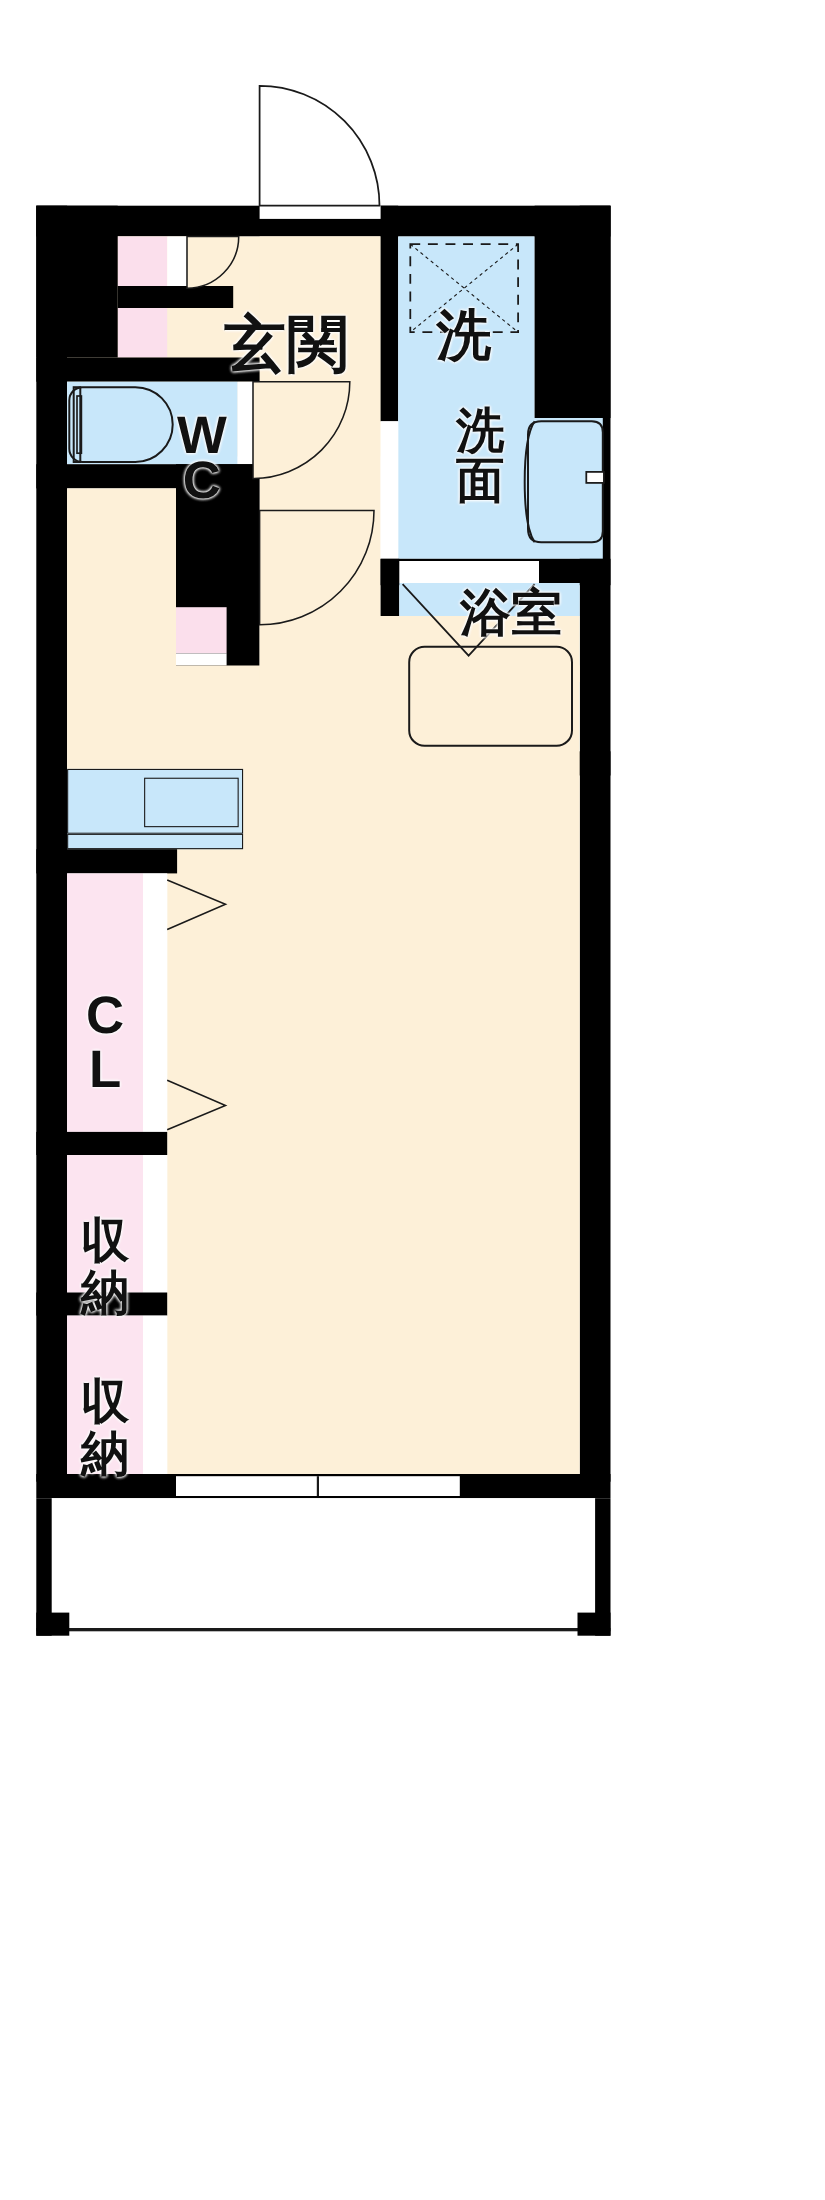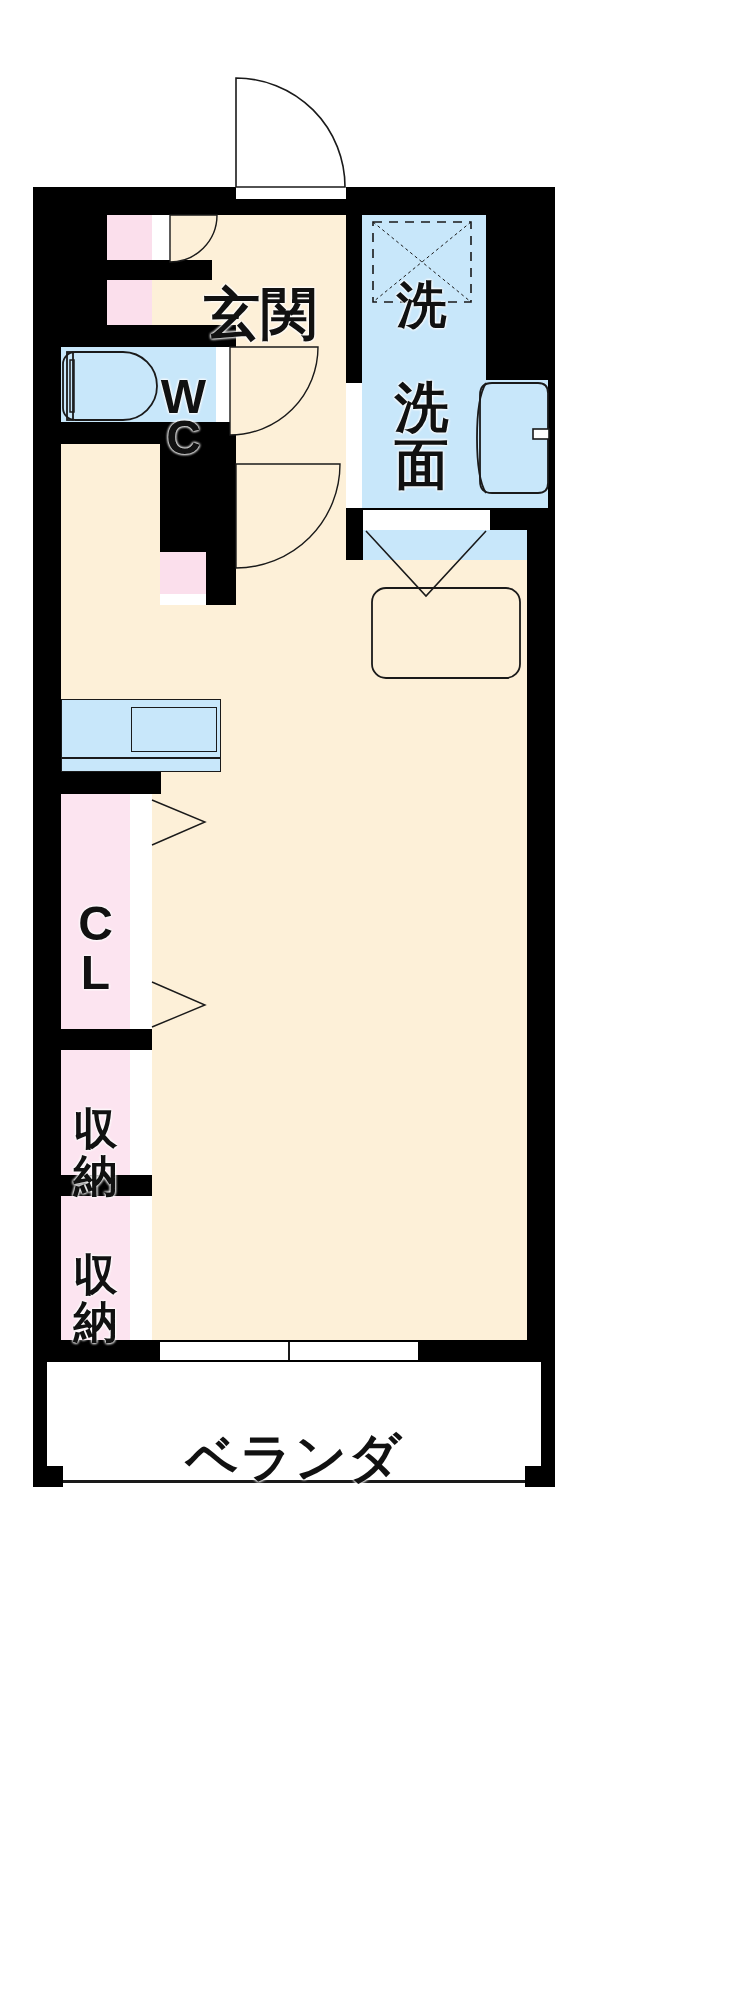--- a/index.html
+++ b/index.html
@@ -211,38 +211,38 @@
     <span>W</span>
   </div>
   <div class="lbl lbl-lat" style="left:148px;top:364px;width:72px;font-size:48px;line-height:1.03;">
     <span>C</span>
   </div>
 
   <div class="lbl lbl-jp" style="left:389px;top:229px;width:66px;font-size:50px;">
     <span>洗</span>
   </div>
 
-  <div class="lbl lbl-jp" style="left:389px;top:322px;width:66px;font-size:54px;line-height:1.06;">
+  <div class="lbl lbl-jp" style="left:404px;top:322px;width:66px;font-size:44px;line-height:1.06;">
     <span>洗面</span>
   </div>
 
+  <div class="lbl lbl-jp" style="left:403px;top:487px;width:124px;font-size:46px;">
+    <span>浴室</span>
+  </div>
 
   <div class="lbl lbl-lat" style="left:61px;top:850px;width:70px;font-size:48px;line-height:1.03;">
     <span>C</span>
   </div>
   <div class="lbl lbl-lat" style="left:61px;top:899px;width:70px;font-size:48px;line-height:1.03;">
     <span>L</span>
   </div>
 
   <div class="lbl lbl-jp" style="left:62px;top:1058px;width:68px;font-size:44px;line-height:1.07;">
     <span>収納</span>
   </div>
 
   <div class="lbl lbl-jp" style="left:62px;top:1204px;width:68px;font-size:44px;line-height:1.07;">
     <span>収納</span>
   </div>
 
 
-  <div class="lbl lbl-jp" style="left:149px;top:1378px;width:290px;font-size:52px;">
-    <span>ベランダ</span>
-  </div>
 
 </div>
 
 </body></html>

